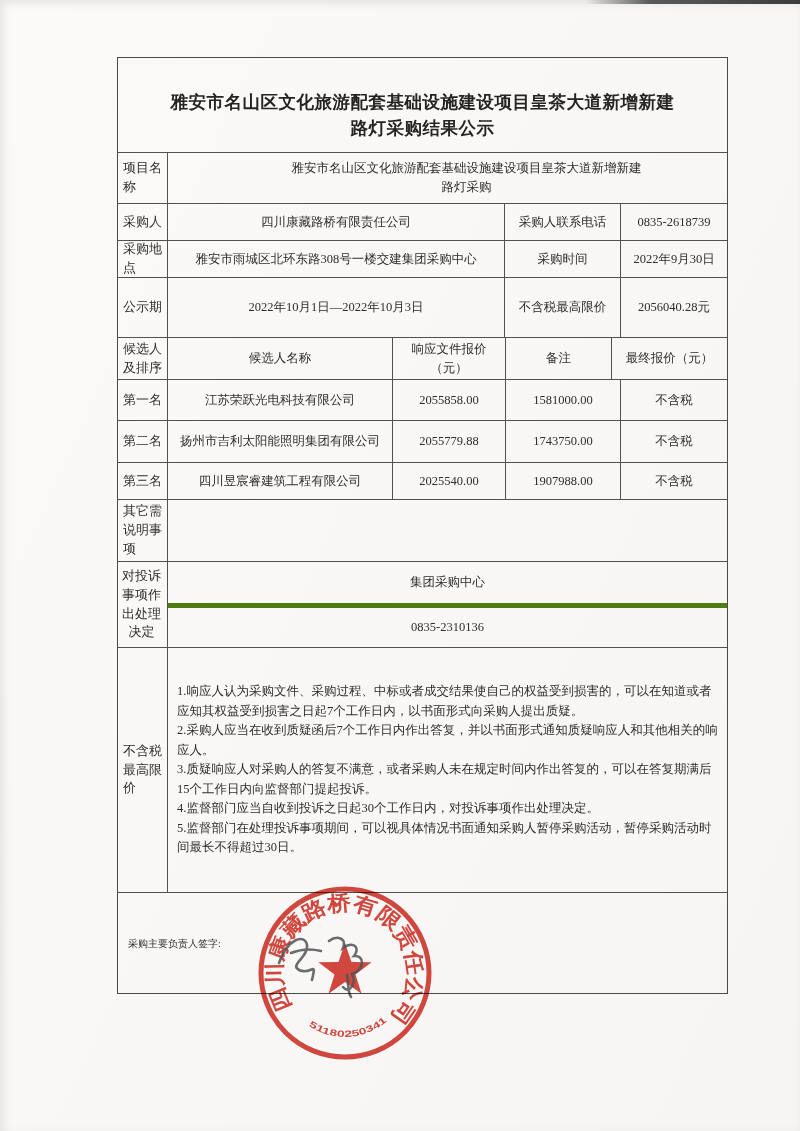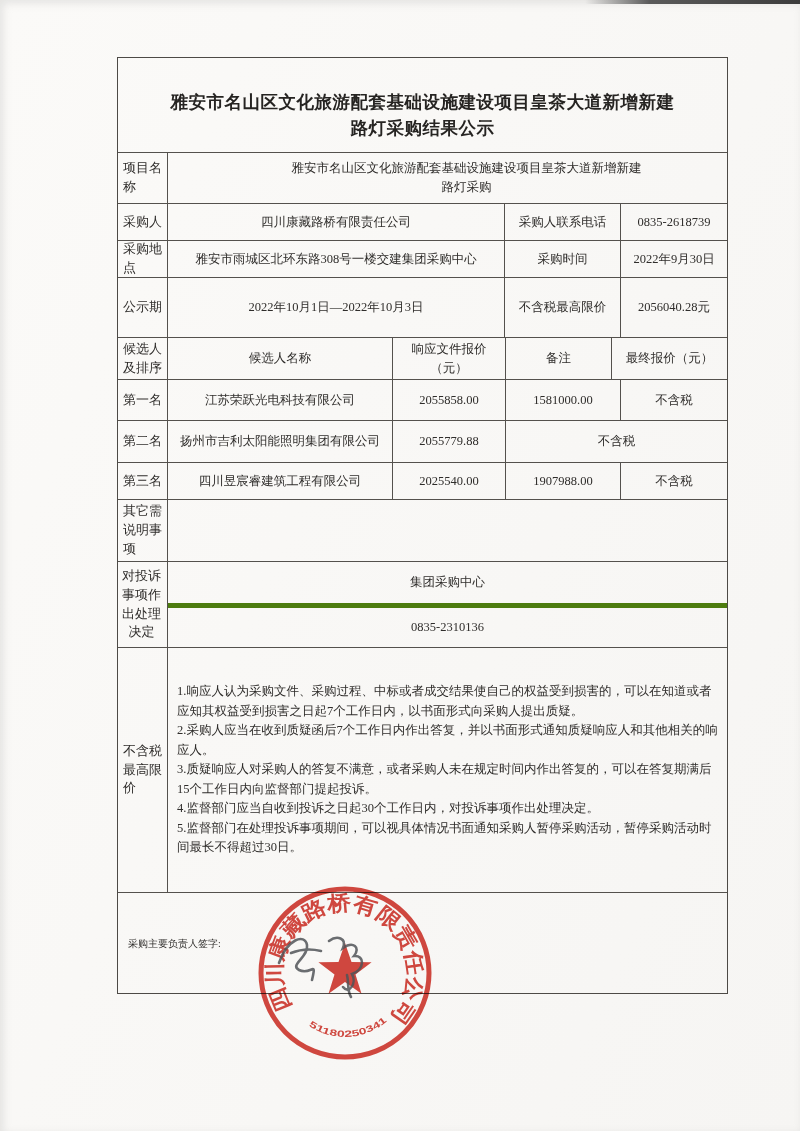--- a/index.html
+++ b/index.html
@@ -111,20 +111,21 @@
     <div class="cell w225">江苏荣跃光电科技有限公司</div>
     <div class="cell w113">2055858.00</div>
     <div class="cell w115">1581000.00</div>
     <div class="cell w108">不含税</div>
   </div>
 
   <div class="tr h42">
     <div class="cell lbl">第二名</div>
     <div class="cell w225">扬州市吉利太阳能照明集团有限公司</div>
     <div class="cell w113">2055779.88</div>
+    <div class="cell w115">1743750.00</div>
     <div class="cell w108">不含税</div>
   </div>
 
   <div class="tr h37">
     <div class="cell lbl">第三名</div>
     <div class="cell w225">四川昱宸睿建筑工程有限公司</div>
     <div class="cell w113">2025540.00</div>
     <div class="cell w115">1907988.00</div>
     <div class="cell w108">不含税</div>
   </div>

